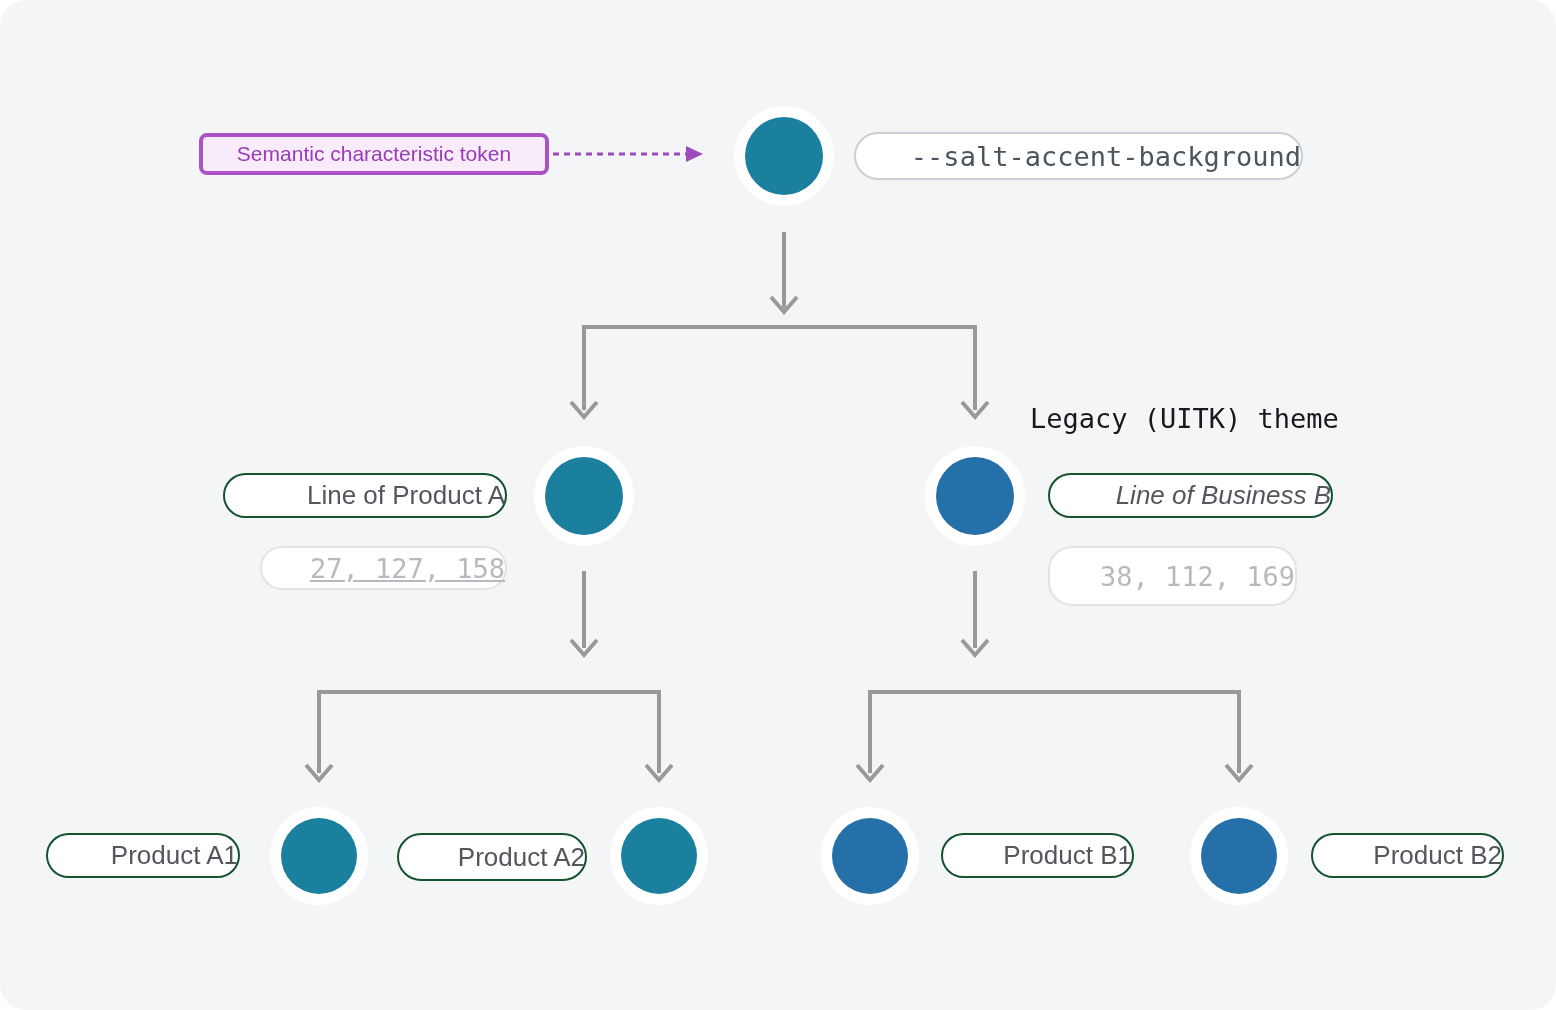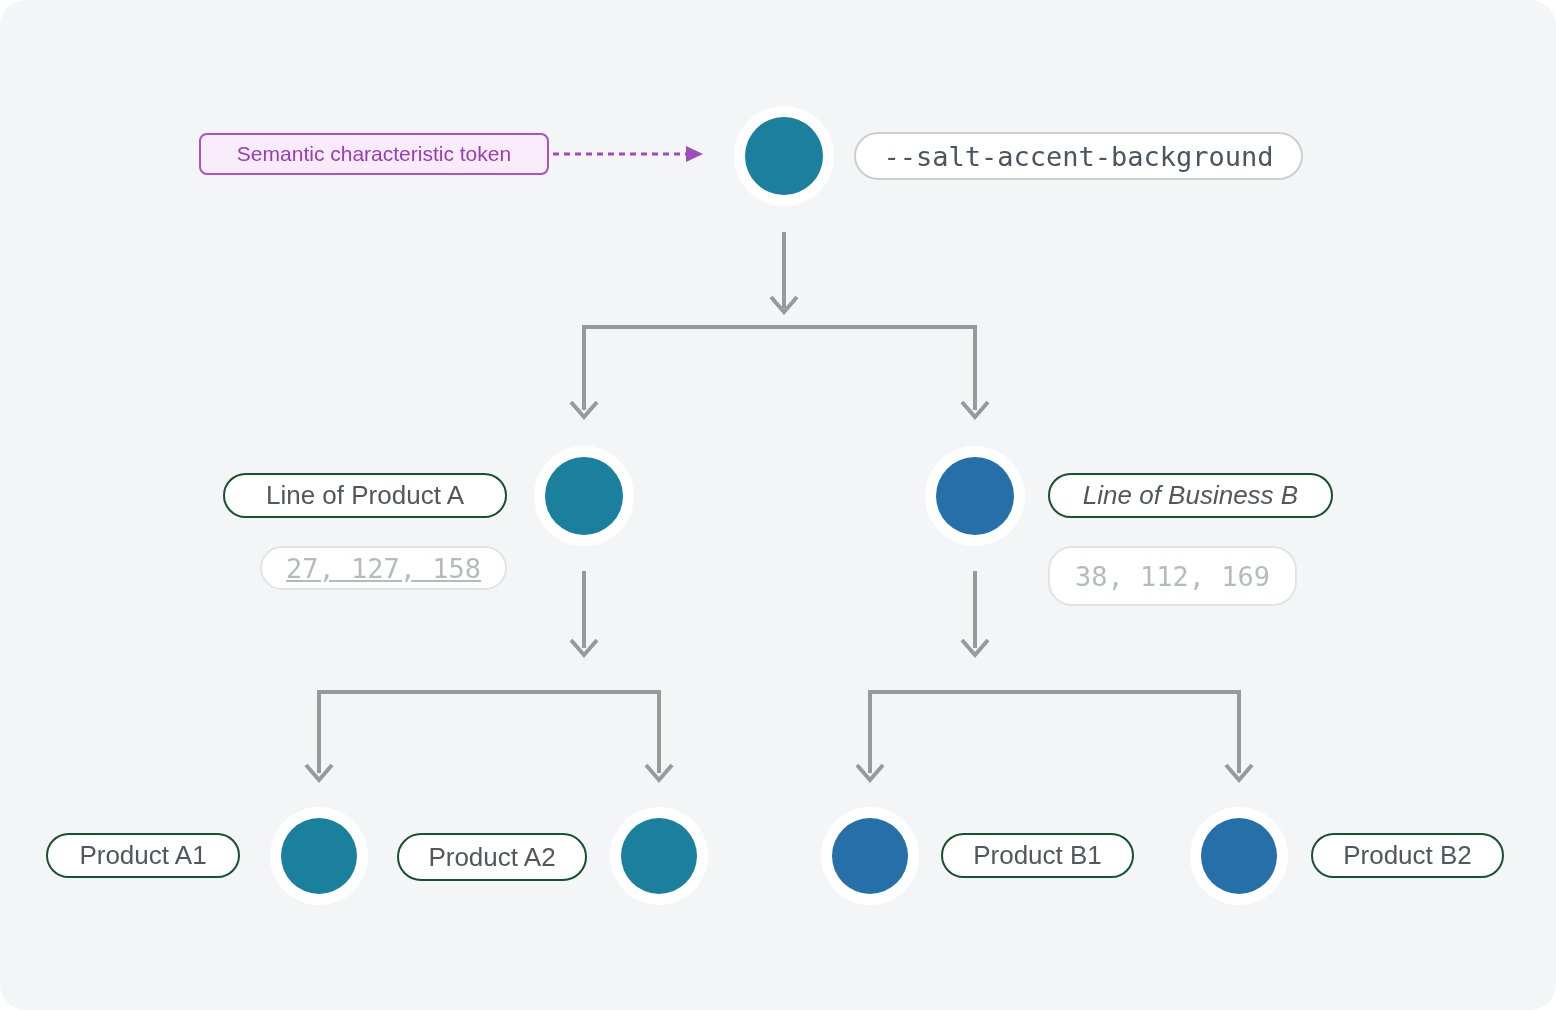--- a/index.html
+++ b/index.html
@@ -8,21 +8,21 @@
     width: 1556px; height: 1010px;
     background: #f4f5f7;
     border-radius: 26px;
     overflow: hidden;
     font-family: "Liberation Sans", sans-serif;
   }
   svg.overlay { position: absolute; left: 0; top: 0; }
 
   .pill {
     position: absolute;
-    display: flex; align-items: center; justify-content: center;
+    display: flex; align-items: center; justify-content: flex-end;
     background: #ffffff;
     border: 2px solid #14532d;
     border-radius: 24px;
     box-sizing: border-box;
     color: #53575d;
     font-size: 26px;
     white-space: nowrap;
   }
   .pill.mono {
     font-family: "DejaVu Sans Mono", "Liberation Mono", monospace;
@@ -41,21 +41,21 @@
     font-family: "DejaVu Sans Mono", "Liberation Mono", monospace;
     font-size: 27px;
     color: #17191c;
     white-space: nowrap;
     line-height: 32px;
   }
   .annotation {
     position: absolute;
     display: flex; align-items: center; justify-content: center;
     border-radius: 8px;
-    border: 2px solid #0c4a6e;
+    border: 4px solid #0c4a6e;
     box-sizing: border-box;
     font-size: 21px;
     white-space: nowrap;
   }
 </style>
 </head>
 <body>
 
 <div class="canvas" style="background-color: rgb(244, 245, 247);">
 
@@ -111,20 +111,21 @@
   </svg>
 
   <div class="annotation" style="left: 199px; top: 133px; width: 350px; height: 42px; background-color: rgb(248, 236, 251); border-color: rgb(171, 83, 198); color: rgb(154, 60, 181);">
     <span>Semantic characteristic token</span>
   </div>
 
   <div class="pill mono" style="left:854px; top:132px; width:449px; height:48px;">
     <span>--salt-accent-background</span>
   </div>
 
+  <div class="theme-title" style="left:1030px; top:403px;">Legacy (UITK) theme</div>
 
   <div class="pill" style="left:223px; top:473px; width:284px; height:45px;">
     <span>Line of Product A</span>
   </div>
   <div class="pill rgb" style="left:260px; top:546px; width:247px; height:44px;text-decoration:underline;">
     <span>27, 127, 158</span>
   </div>
 
   <div class="pill" style="left:1048px; top:473px; width:285px; height:45px;font-style:italic;">
     <span>Line of Business B</span>

